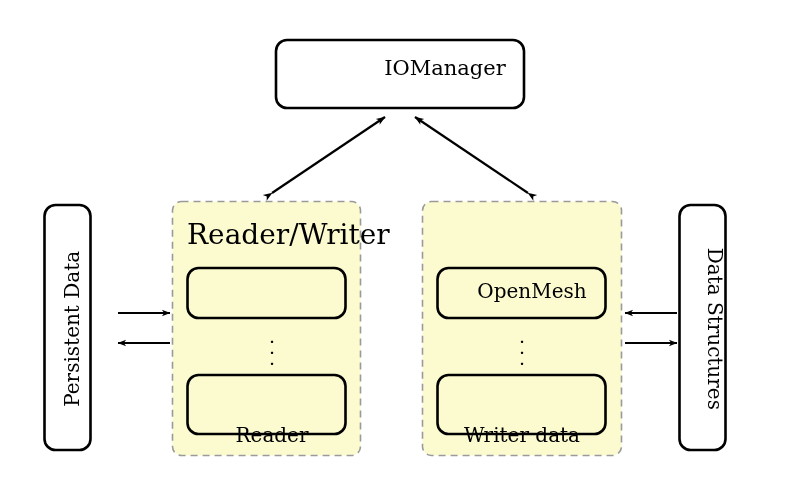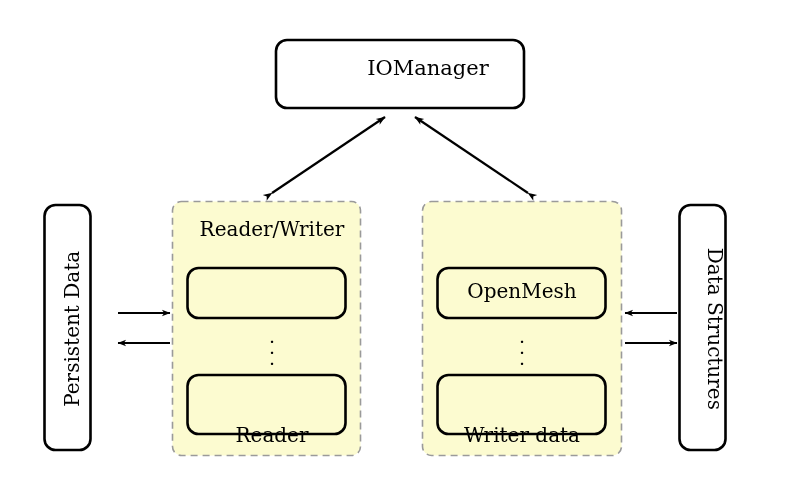--- a/index.html
+++ b/index.html
@@ -24,28 +24,28 @@
   }
   .txt {
     position: absolute;
     color: #000000;
     font-family: "DejaVu Serif", "Liberation Serif", serif;
     white-space: pre;
     text-align: center;
     line-height: 1.18;
     user-select: none;
   }
-  .t-iomanager   { left: 275px; top: 56px;  width: 234px; font-size: 21px; padding-left: 36px; }
-  .t-grouptitle  { font-size: 20px; }
+  .t-iomanager   { left: 292px; top: 56px;  width: 234px; font-size: 21px; padding-left: 36px; }
+  .t-grouptitle  { font-size: 28px; margin-left: 15px; }
   .t-rw          { left: 172px; top: 218px; width: 200px; }
   .t-ie          { left: 422px; top: 218px; width: 200px; }
   .t-inner       { font-size: 20px; }
   .t-obj         { left: 188px; top: 280px; width: 168px; }
   .t-custfile    { left: 188px; top: 377px; width: 168px; }
-  .t-openmesh    { left: 438px; top: 280px; width: 168px; }
+  .t-openmesh    { left: 448px; top: 280px; width: 168px; }
   .t-custdata    { left: 438px; top: 377px; width: 168px; }
   .t-side {
     font-size: 20px;
     width: 246px;
     text-align: center;
   }
   .t-persistent {
     left: -50px;
     top: 317px;
     transform: rotate(-90deg);

